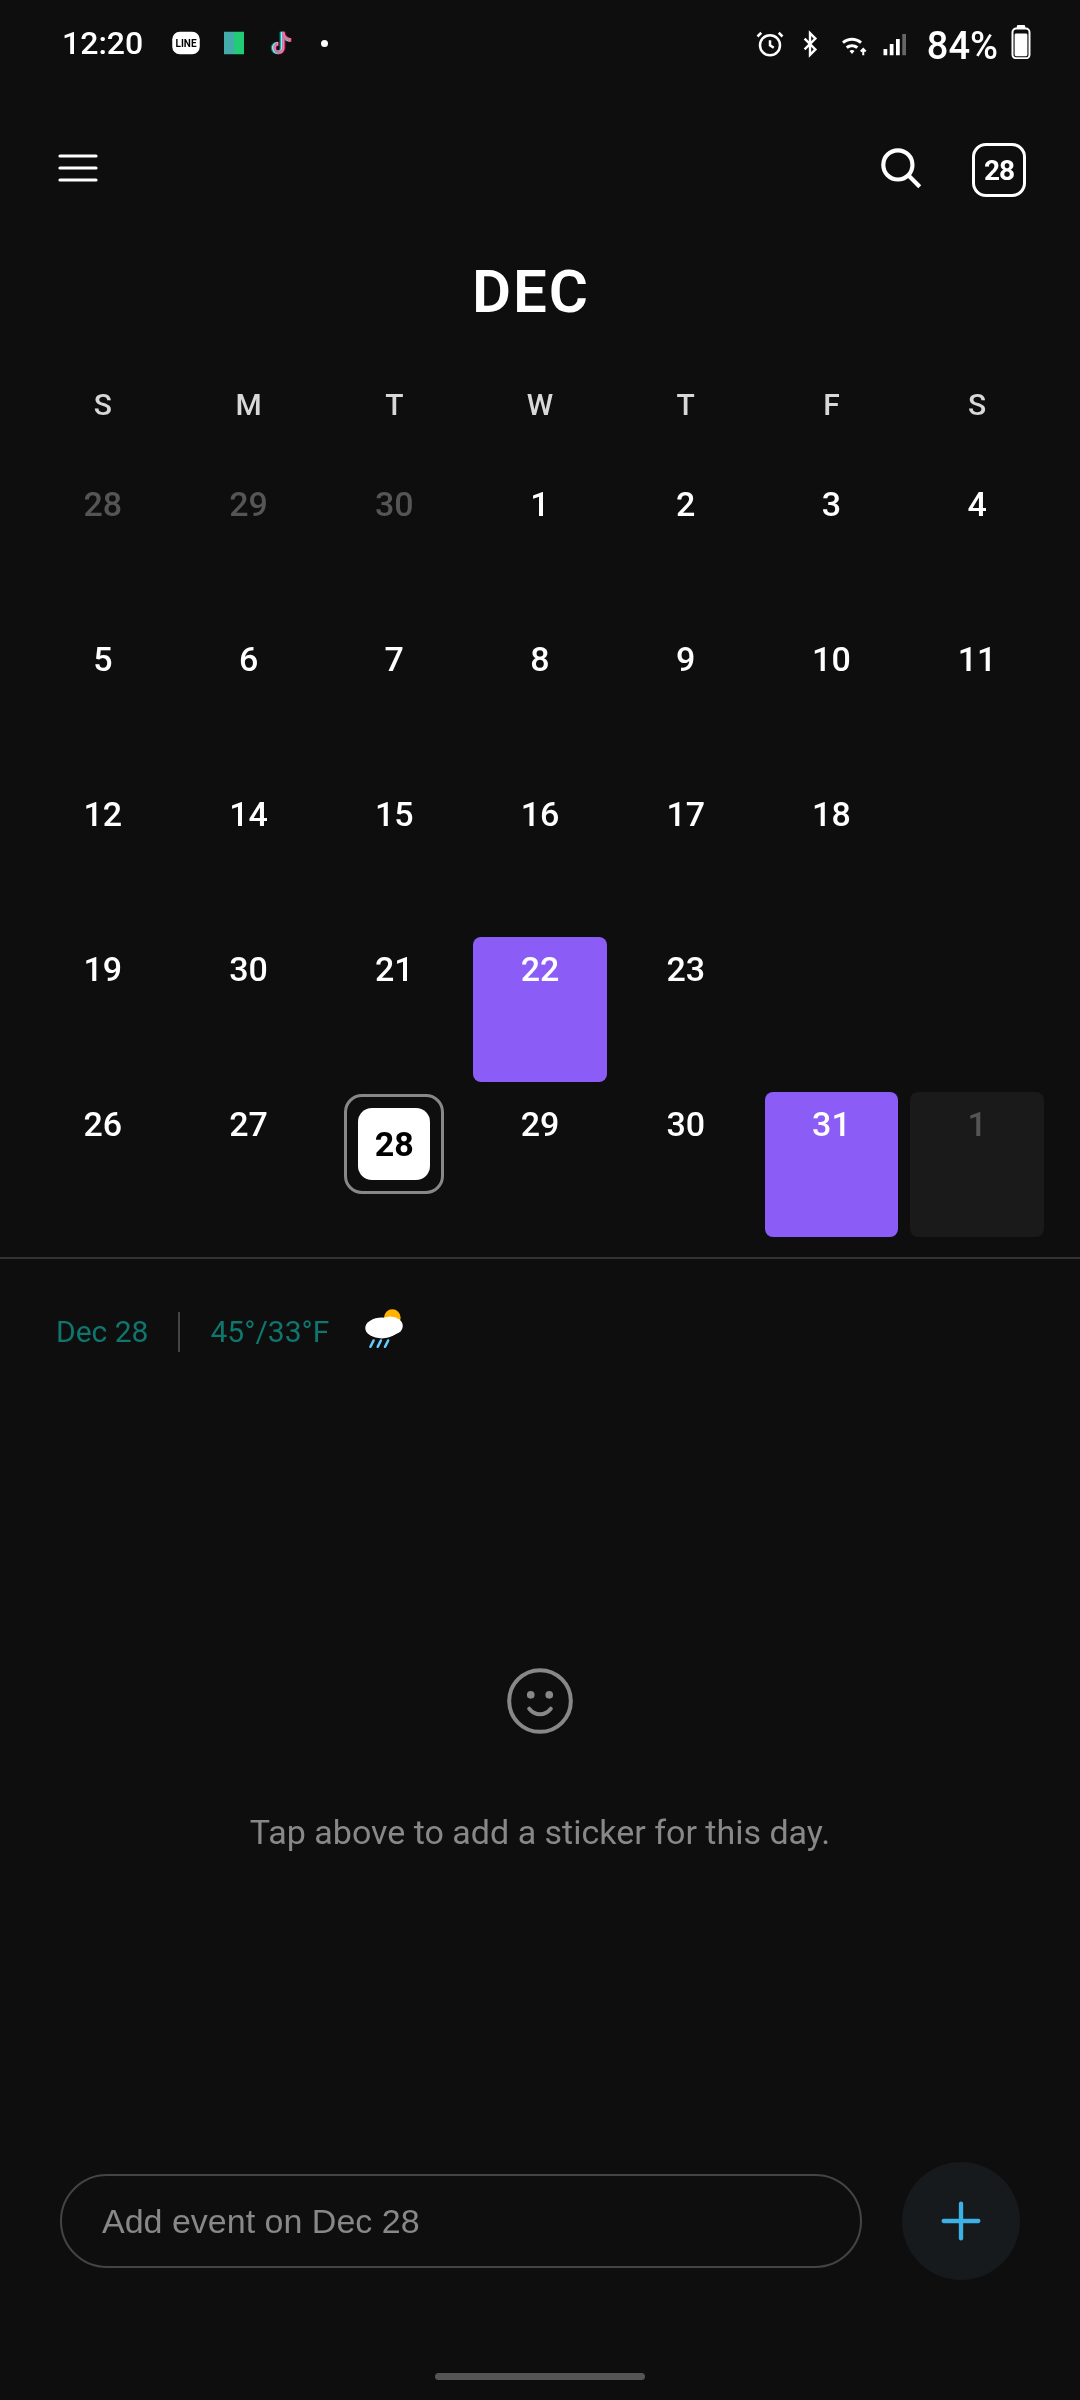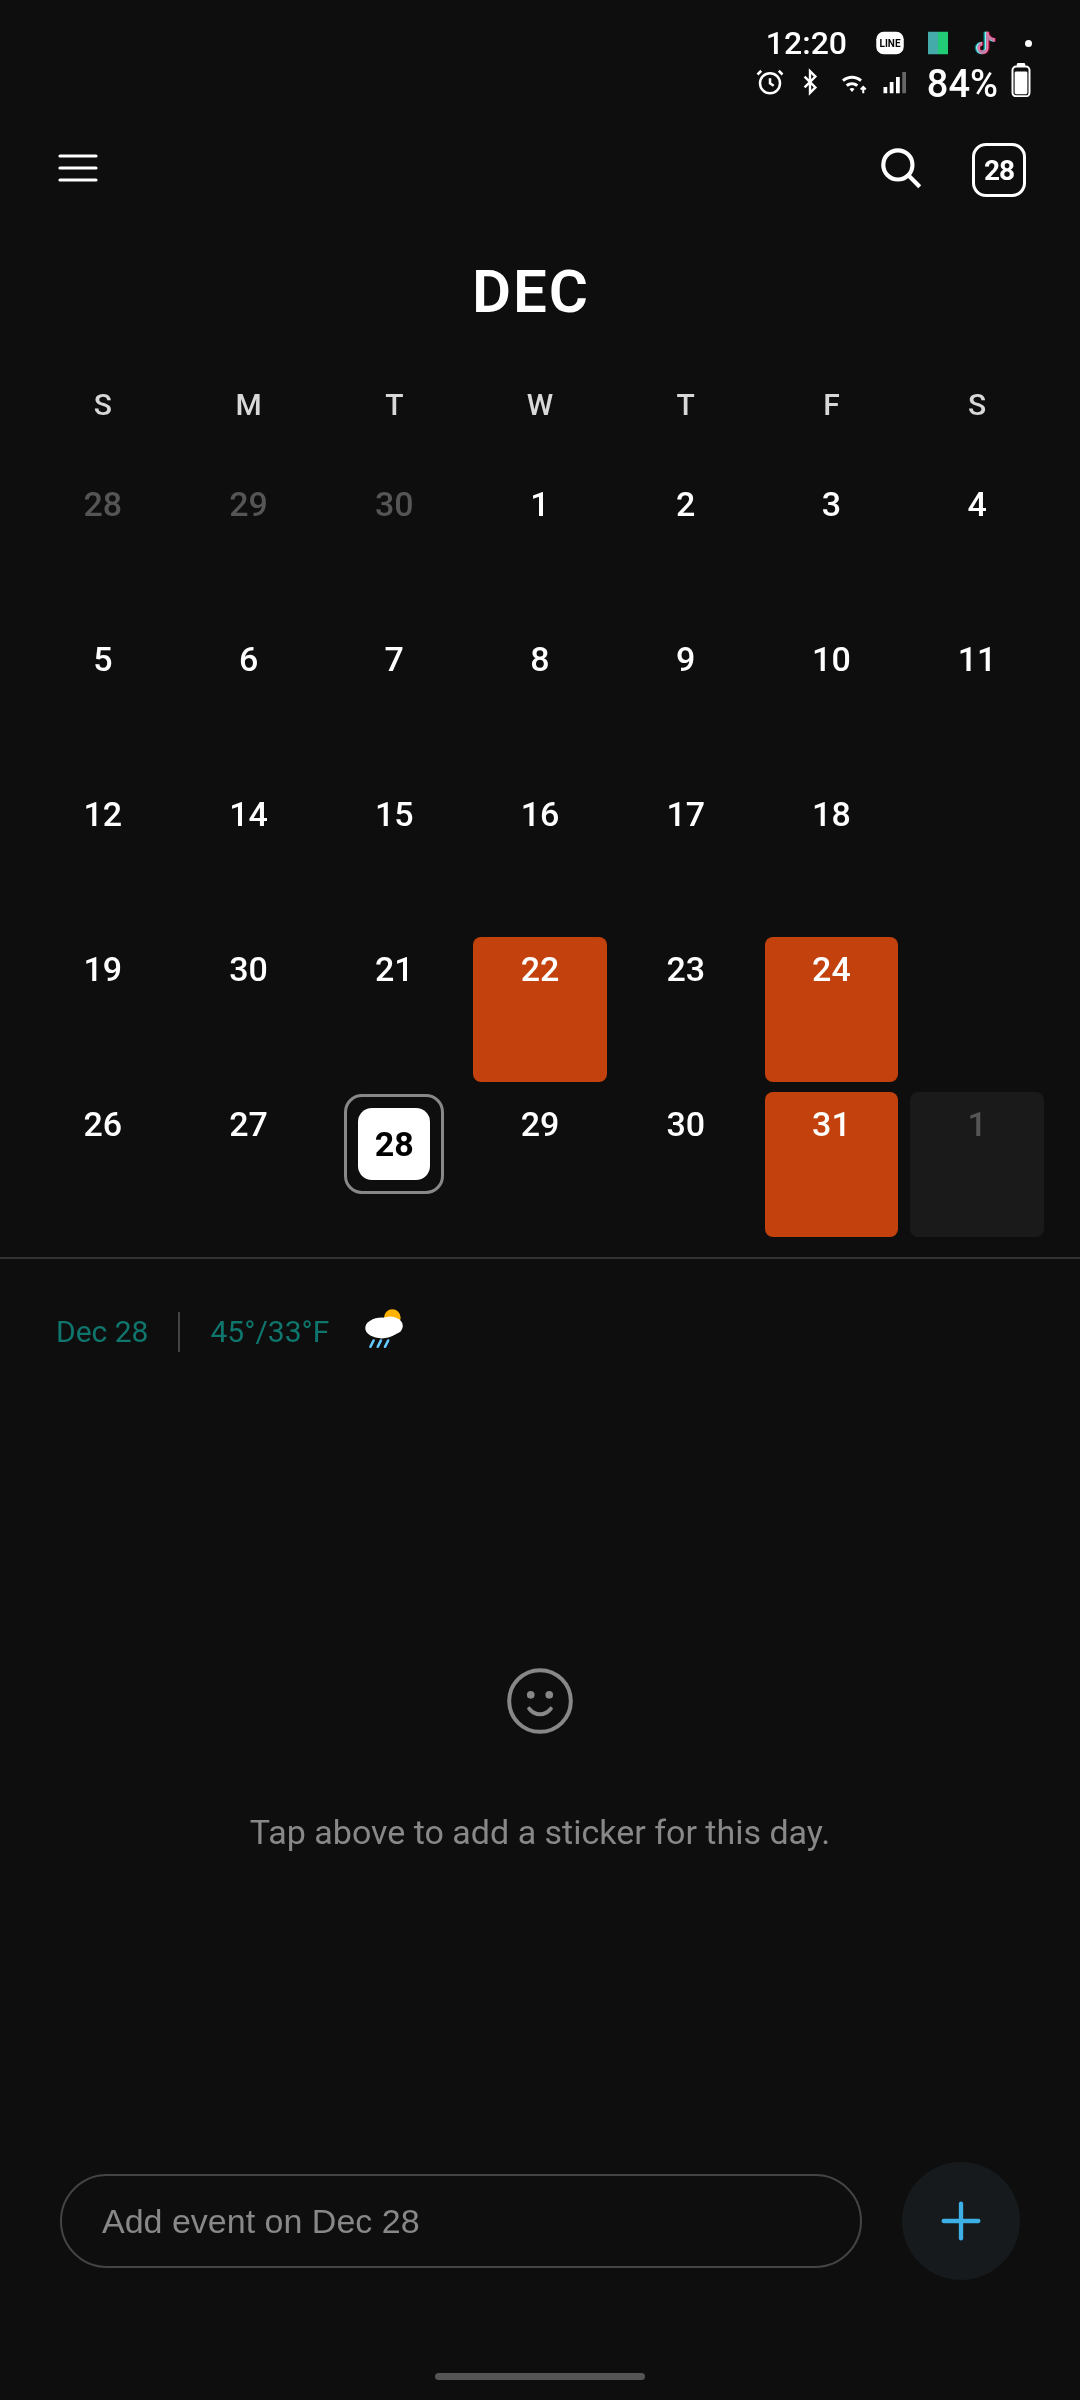--- a/index.html
+++ b/index.html
@@ -1,19 +1,19 @@
 <!DOCTYPE html>
 <html><head>
 <meta charset="utf-8">
 <style>
   * { box-sizing: border-box; margin: 0; padding: 0; }
   html, body { width: 1080px; height: 2400px; background: #0e0e0e; color: #fff; font-family: -apple-system, BlinkMacSystemFont, "Segoe UI", Roboto, sans-serif; overflow: hidden; }
   
   
-  .status-bar { display: flex; justify-content: space-between; align-items: flex-end; padding: 24px 48px 24px 62px; height: 90px; flex-direction: column; }
+  .status-bar { display: flex; justify-content: space-between; align-items: flex-start; padding: 24px 48px 24px 62px; height: 90px; }
   .status-left { display: flex; align-items: center; gap: 14px; font-size: 32px; font-weight: 500; }
   .status-right { display: flex; align-items: center; gap: 12px; font-size: 38px; font-weight: 500; }
   .status-time { margin-right: 12px; }
   .status-icon-box { width: 34px; height: 34px; display: inline-flex; align-items: center; justify-content: center; }
   
   
   .app-bar { display: flex; justify-content: space-between; align-items: center; padding: 30px 54px 10px 54px; height: 140px; }
   .app-bar-right { display: flex; align-items: center; gap: 46px; }
   .today-badge { border: 3.5px solid #fff; border-radius: 14px; width: 54px; height: 54px; display: flex; align-items: center; justify-content: center; font-size: 28px; font-weight: 700; letter-spacing: -1px; }
   
@@ -21,21 +21,21 @@
   .month-title { text-align: center; font-size: 60px; font-weight: 600; letter-spacing: 2px; padding: 26px 18px 60px 0; }
   
   
   .calendar { padding: 0 30px; }
   .weekday-row, .week-row { display: grid; grid-template-columns: repeat(7, 1fr); }
   .weekday { text-align: center; font-size: 30px; font-weight: 500; color: #d8d8d8; padding-bottom: 40px; }
   .week-row { height: 155px; align-items: start; padding-top: 10px; }
   .day-cell { display: flex; justify-content: center; align-items: flex-start; position: relative; height: 100%; }
   .day-num { font-size: 34px; font-weight: 500; padding-top: 12px; }
   .prev-month .day-num, .next-month .day-num { color: #555; }
-  .shaded { background: #c2410c; border-radius: 8px; margin: 0 6px; }
+  .shaded { background: #8b5cf6; border-radius: 8px; margin: 0 6px; }
   .shaded-dim { background: #1a1a1a; border-radius: 8px; margin: 0 6px; }
   .today-cell { position: relative; }
   .today-outline { position: absolute; top: 2px; left: 50%; transform: translateX(-50%); width: 100px; height: 100px; border: 3px solid #888; border-radius: 18px; display: flex; align-items: center; justify-content: center; }
   .today-inner { background: #fff; color: #000; border-radius: 14px; width: 72px; height: 72px; display: flex; align-items: center; justify-content: center; font-size: 34px; font-weight: 700; }
   
   
   .divider { height: 2px; background: #333; margin-top: 20px; }
   
   
   .weather-row { display: flex; align-items: center; gap: 30px; padding: 44px 56px; font-size: 30px; color: #0f766e; }
@@ -227,23 +227,20 @@
           <div class="day-num">30</div>
         </div>
         <div class="day-cell">
           <div class="day-num">21</div>
         </div>
         <div class="day-cell shaded">
           <div class="day-num">22</div>
         </div>
         <div class="day-cell">
           <div class="day-num">23</div>
-        </div>
-        <div class="day-cell shaded">
-          <div class="day-num">24</div>
         </div>
       </div>
       <div class="week-row">
         <div class="day-cell">
           <div class="day-num">26</div>
         </div>
         <div class="day-cell">
           <div class="day-num">27</div>
         </div>
         <div class="day-cell today-cell">

